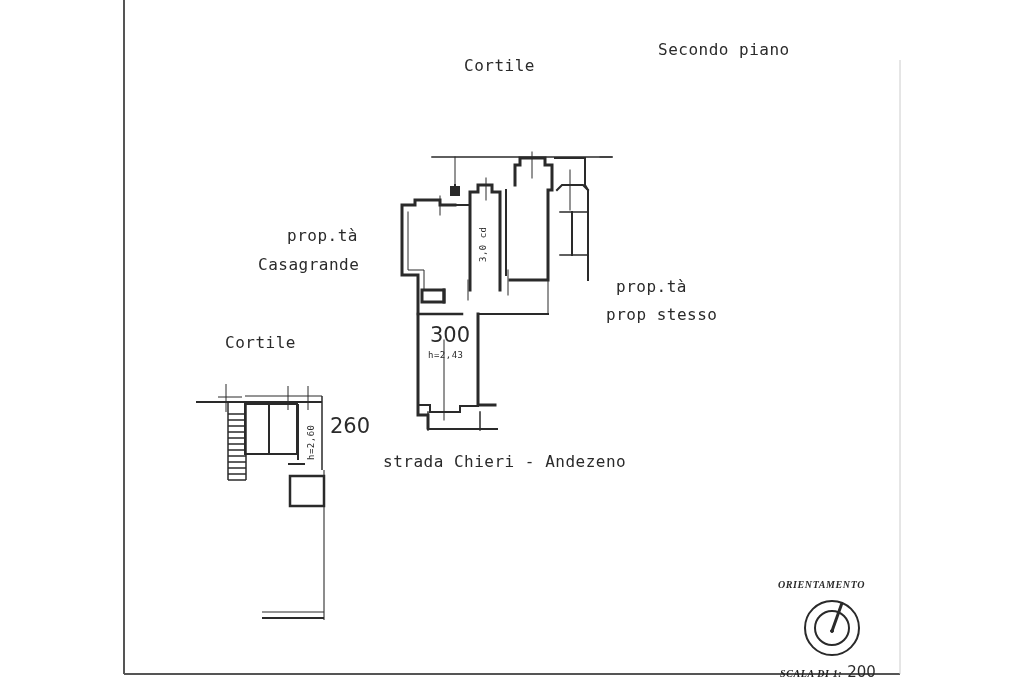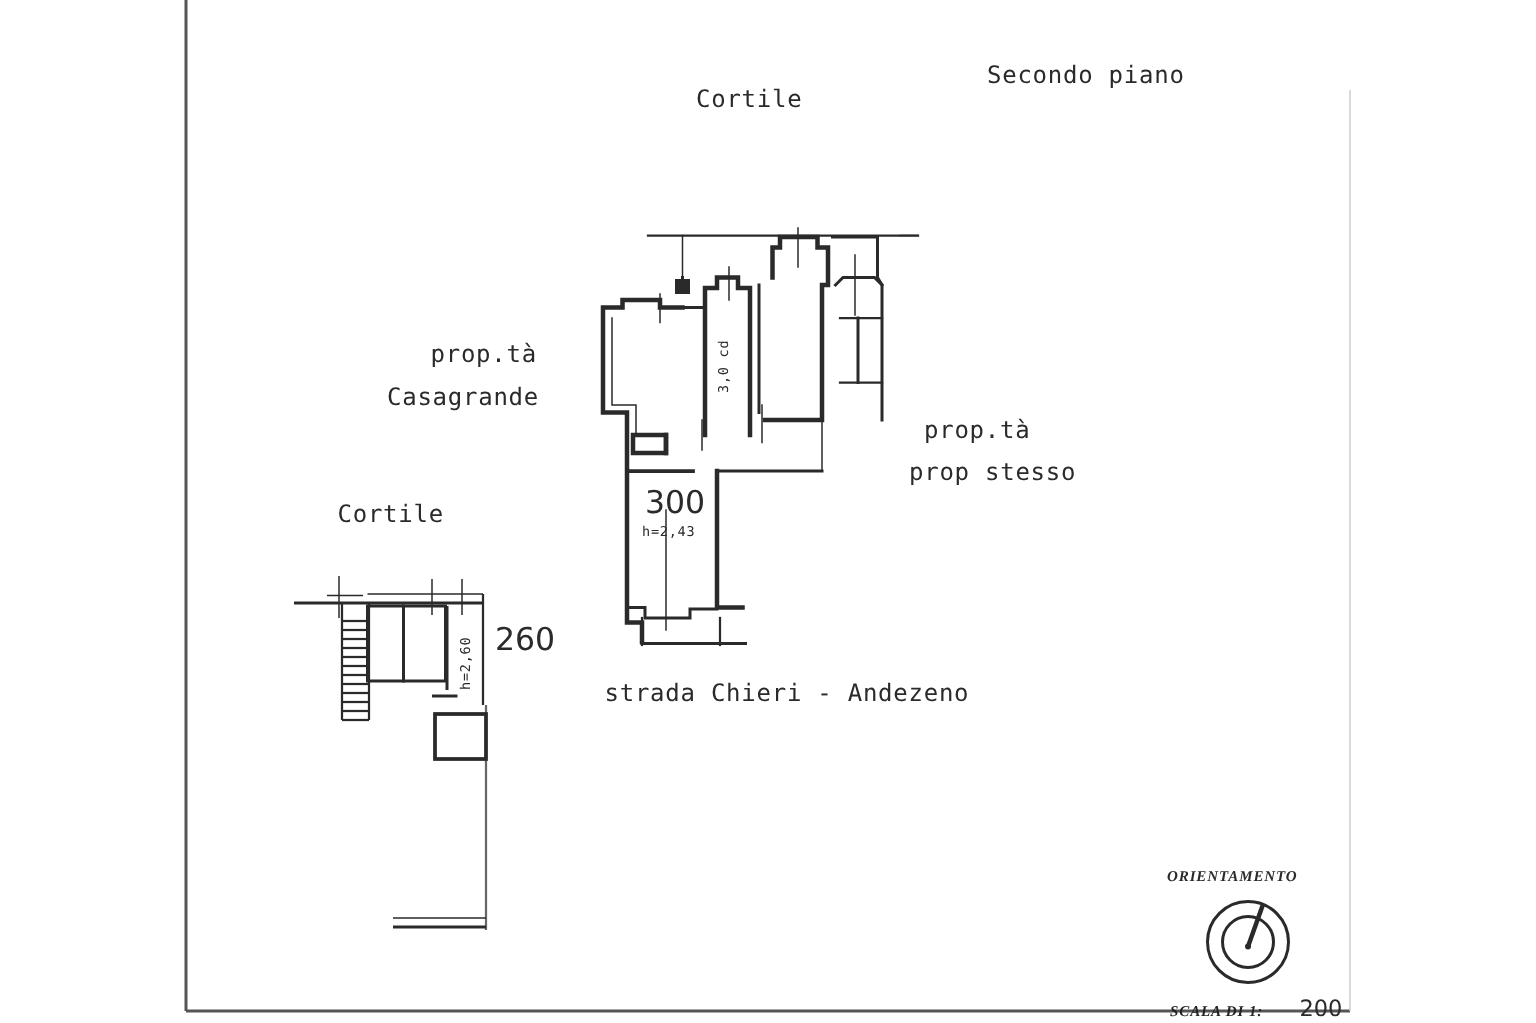--- a/index.html
+++ b/index.html
@@ -113,26 +113,26 @@
   </g>
 </svg>
 
 <div class="lbl lbl-md" style="left:658px;top:40px;">Secondo piano</div>
 <div class="lbl lbl-md" style="left:464px;top:56px;">Cortile</div>
 <div class="lbl lbl-md" style="left:287px;top:226px;">prop.tà</div>
 <div class="lbl lbl-md" style="left:258px;top:255px;">Casagrande</div>
 <div class="lbl lbl-md" style="left:616px;top:277px;">prop.tà</div>
 <div class="lbl lbl-md" style="left:606px;top:305px;">prop stesso</div>
 <div class="lbl lbl-md" style="left:225px;top:333px;">Cortile</div>
-<div class="lbl lbl-md" style="left:383px;top:452px;margin-left:20px;">strada Chieri - Andezeno</div>
+<div class="lbl lbl-md" style="left:383px;top:452px;">strada Chieri - Andezeno</div>
 
 <div class="lbl lbl-lg" style="left:430px;top:323px;">300</div>
 <div class="lbl lbl-sm" style="left:428px;top:350px;">h=2,43</div>
 <div class="lbl lbl-sm vert" style="left:478px;top:262px;transform:rotate(-90deg);">3,0 cd</div>
 
 <div class="lbl lbl-lg" style="left:330px;top:414px;">260</div>
 <div class="lbl lbl-sm vert" style="left:306px;top:460px;transform:rotate(-90deg);">h=2,60</div>
 
 <div class="lbl lbl-serif" style="left:778px;top:579px;font-style:italic;">ORIENTAMENTO</div>
 <div style="position:absolute;left:780px;top:662px;white-space:nowrap;">
   <span class="lbl-serif" style="position:static;">SCALA DI 1:</span>
-  <span style="font-family:'DejaVu Sans',sans-serif;font-size:15px;color:#2a2a2a;margin-left:19px;">200</span>
+  <span style="font-family:'DejaVu Sans',sans-serif;font-size:15px;color:#2a2a2a;">200</span>
 </div>
 
 </body></html>

